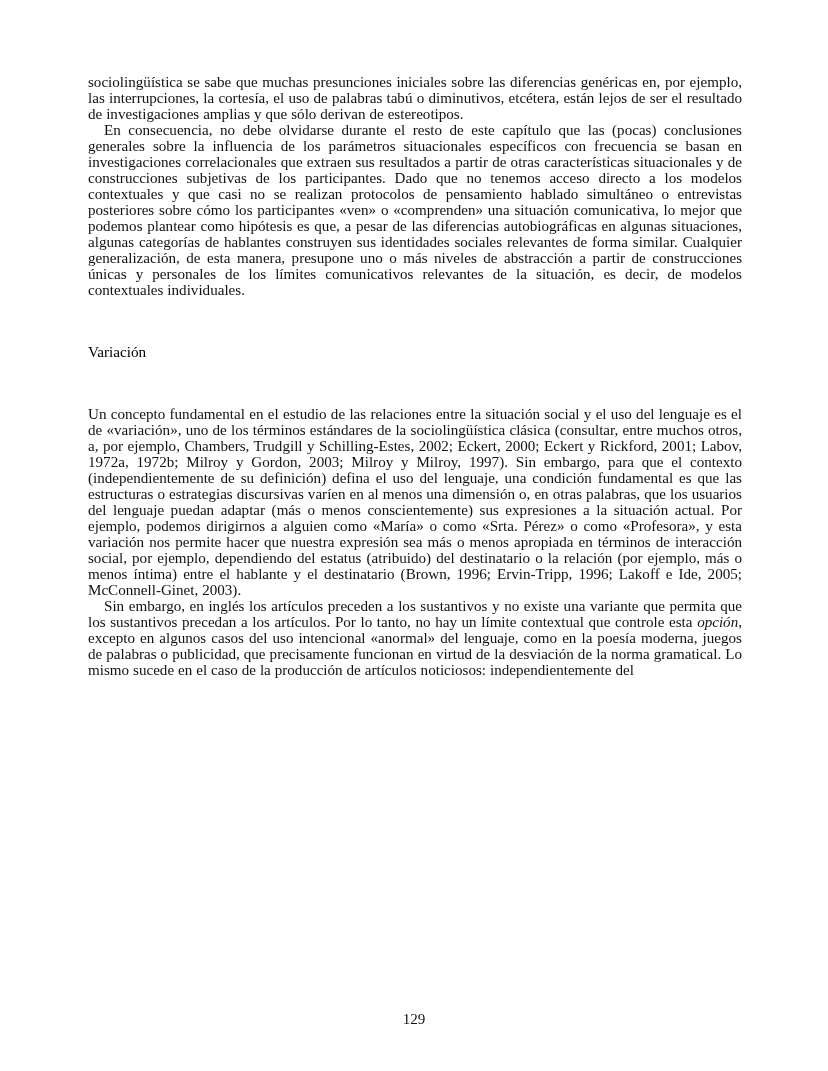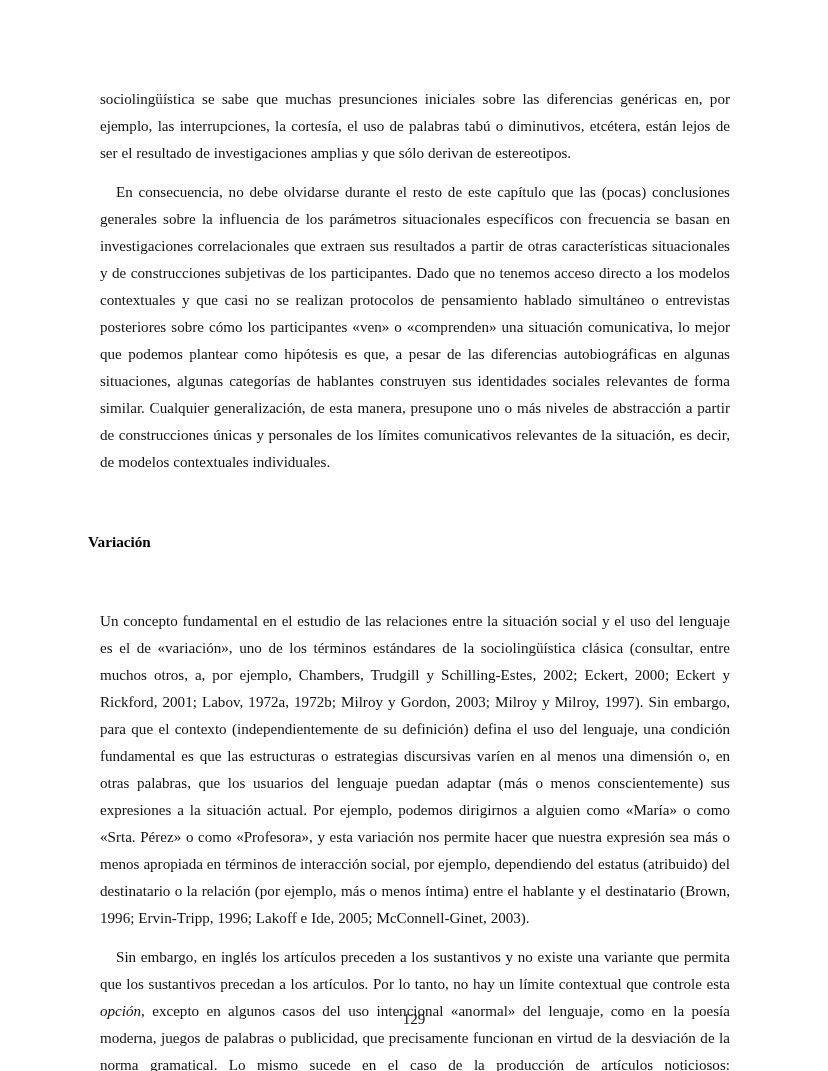--- a/index.html
+++ b/index.html
@@ -21,42 +21,42 @@
     overflow: hidden;
     box-sizing: border-box;
   }
   .text-column {
     position: absolute;
     left: 88px;
     top: 74px;
     width: 654px;
   }
   p.body-par {
-    margin: 12px;
+    margin: 0;
     font-size: 15.1px;
-    line-height: 27px;
+    line-height: 16px;
     text-align: justify;
     text-justify: inter-word;
     -webkit-hyphens: none;
     hyphens: none;
     word-spacing: 0.01em;
     color: #111111;
     font-family: Liberation Serif, serif;
   }
   p.indent {
     text-indent: 16px;
   }
   p.no-indent {
     text-indent: 0;
   }
   .section-heading {
     margin: 0;
     font-size: 15.2px;
     line-height: 21.45px;
-    font-weight: bold;
+    font-weight: normal;
     text-align: left;
     color: #000000;
   }
   
   .gap-heading-before { height: 43px; }
   .gap-heading-after  { height: 44px; }
 
   .page-number {
     position: absolute;
     left: 0;

